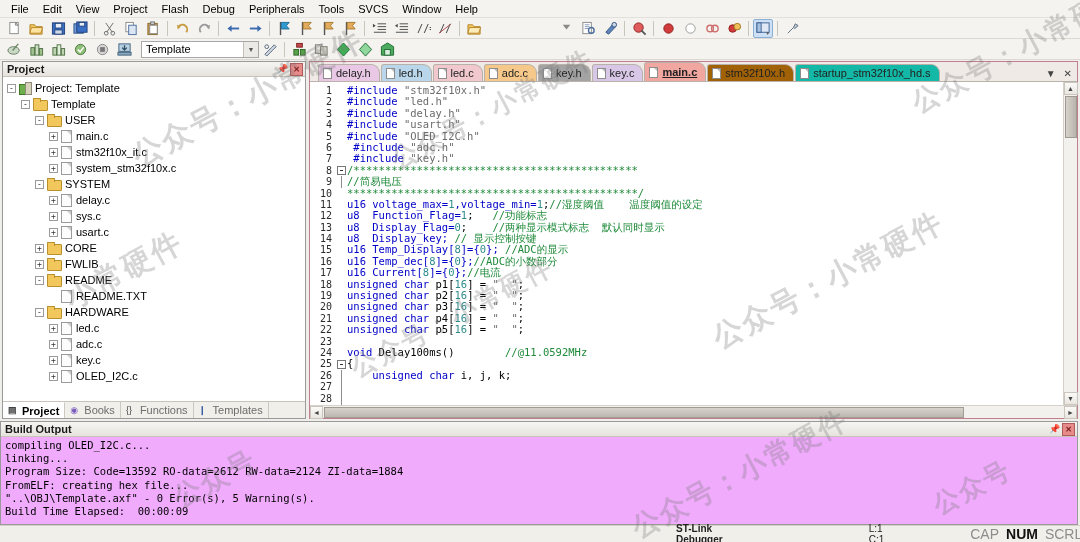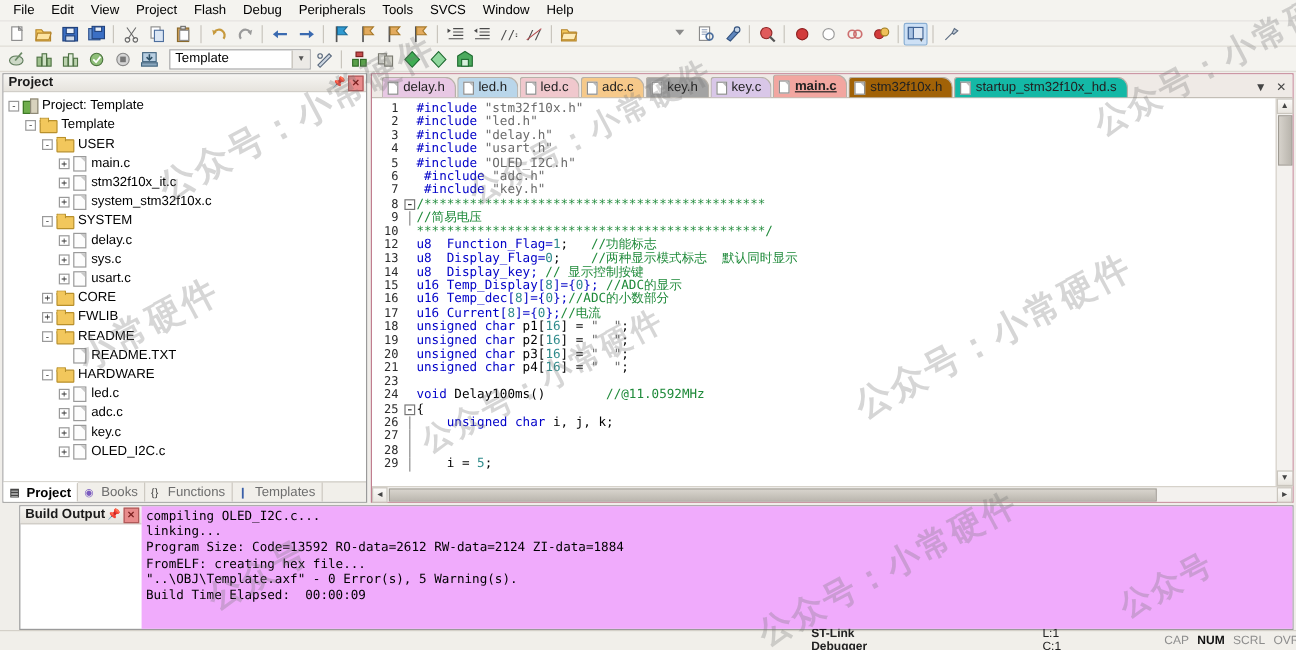--- a/index.html
+++ b/index.html
@@ -248,42 +248,42 @@
     justify-content: center; font-size: 7px; color: #444;
     background: linear-gradient(#fbfaf8,#e9e6e0); border: 1px solid #cac6be;
   }
   .hs-thumb {
     position: absolute; left: 14px; width: 640px; height: 11px; top: 1px;
     background: linear-gradient(#d8d4cd,#bcb8b0); border: 1px solid #a09c94;
   }
 
   
   .build {
-    flex: 0 0 auto; height: 104px; margin: 2px 2px 0 16px;
+    flex: 0 0 auto; height: 104px; margin: 2px 2px 0 0;
     border: 1px solid #9a9a9a; background: #fff;
-    display: flex; flex-direction: row;
+    display: flex; flex-direction: column;
   }
   .bo-body {
     flex: 1 1 auto; overflow: hidden; background: #f0abfc;
     font-family: "DejaVu Sans Mono", monospace;
     font-size: 10.5px; line-height: 13.2px;
     padding: 2px 0 0 4px; color: #000; position: relative;
   }
   .bo-line { white-space: pre; }
 
   
   .status {
     height: 17px; background: #f1efea; border-top: 1px solid #d4d0c8;
     display: flex; align-items: center; flex: 0 0 auto;
     font-size: 10.5px; color: #222; padding: 0 4px;
   }
   .st-dbg { margin-left: 672px; font-weight: bold; font-size: 10px; }
   .st-pos { margin-left: 146px; font-size: 10px; }
   .st-ind { margin-left: 86px; display: flex; gap: 7px; }
-  .st-ind span { color: #8d8d8d; font-size: 10px; }
+  .st-ind span { color: #8d8d8d; font-size: 14px; }
   .st-ind span.on { color: #111; font-weight: bold; }
 </style>
 </head>
 <body>
 
 <div class="menubar" id="menubar">
     <div class="mi">File</div>
     <div class="mi">Edit</div>
     <div class="mi">View</div>
     <div class="mi">Project</div>
@@ -747,30 +747,32 @@
           <div class="cline"><span class="ln">1</span><span class="fold"></span><span class="ctext"><span class="k">#include </span><span class="s">"stm32f10x.h"</span></span></div>
           <div class="cline"><span class="ln">2</span><span class="fold"></span><span class="ctext"><span class="k">#include </span><span class="s">"led.h"</span></span></div>
           <div class="cline"><span class="ln">3</span><span class="fold"></span><span class="ctext"><span class="k">#include </span><span class="s">"delay.h"</span></span></div>
           <div class="cline"><span class="ln">4</span><span class="fold"></span><span class="ctext"><span class="k">#include </span><span class="s">"usart.h"</span></span></div>
           <div class="cline"><span class="ln">5</span><span class="fold"></span><span class="ctext"><span class="k">#include </span><span class="s">"OLED_I2C.h"</span></span></div>
           <div class="cline"><span class="ln">6</span><span class="fold"></span><span class="ctext"><span class="k"> #include </span><span class="s">"adc.h"</span></span></div>
           <div class="cline"><span class="ln">7</span><span class="fold"></span><span class="ctext"><span class="k"> #include </span><span class="s">"key.h"</span></span></div>
           <div class="cline"><span class="ln">8</span><span class="fold box"></span><span class="ctext"><span class="cm">/*********************************************</span></span></div>
           <div class="cline"><span class="ln">9</span><span class="fold bar"></span><span class="ctext"><span class="cm">//简易电压</span></span></div>
           <div class="cline"><span class="ln">10</span><span class="fold"></span><span class="ctext"><span class="cm">**********************************************/</span></span></div>
+          <div class="cline"><span class="ln">11</span><span class="fold"></span><span class="ctext"><span class="k">u16 voltage_max=</span><span class="num">1</span><span class="k">,voltage_min=</span><span class="num">1</span><span>;</span><span class="cm">//湿度阈值    温度阈值的设定</span></span></div>
           <div class="cline"><span class="ln">12</span><span class="fold"></span><span class="ctext"><span class="k">u8  Function_Flag=</span><span class="num">1</span><span>;   </span><span class="cm">//功能标志</span></span></div>
           <div class="cline"><span class="ln">13</span><span class="fold"></span><span class="ctext"><span class="k">u8  Display_Flag=</span><span class="num">0</span><span>;    </span><span class="cm">//两种显示模式标志  默认同时显示</span></span></div>
           <div class="cline"><span class="ln">14</span><span class="fold"></span><span class="ctext"><span class="k">u8  Display_key; </span><span class="cm">// 显示控制按键</span></span></div>
           <div class="cline"><span class="ln">15</span><span class="fold"></span><span class="ctext"><span class="k">u16 Temp_Display[</span><span class="num">8</span><span class="k">]={</span><span class="num">0</span><span class="k">}; </span><span class="cm">//ADC的显示</span></span></div>
           <div class="cline"><span class="ln">16</span><span class="fold"></span><span class="ctext"><span class="k">u16 Temp_dec[</span><span class="num">8</span><span class="k">]={</span><span class="num">0</span><span class="k">};</span><span class="cm">//ADC的小数部分</span></span></div>
           <div class="cline"><span class="ln">17</span><span class="fold"></span><span class="ctext"><span class="k">u16 Current[</span><span class="num">8</span><span class="k">]={</span><span class="num">0</span><span class="k">};</span><span class="cm">//电流</span></span></div>
           <div class="cline"><span class="ln">18</span><span class="fold"></span><span class="ctext"><span class="k">unsigned char </span><span>p1[</span><span class="num">16</span><span>] = </span><span class="s">"  "</span><span>;</span></span></div>
           <div class="cline"><span class="ln">19</span><span class="fold"></span><span class="ctext"><span class="k">unsigned char </span><span>p2[</span><span class="num">16</span><span>] = </span><span class="s">"  "</span><span>;</span></span></div>
           <div class="cline"><span class="ln">20</span><span class="fold"></span><span class="ctext"><span class="k">unsigned char </span><span>p3[</span><span class="num">16</span><span>] = </span><span class="s">"  "</span><span>;</span></span></div>
           <div class="cline"><span class="ln">21</span><span class="fold"></span><span class="ctext"><span class="k">unsigned char </span><span>p4[</span><span class="num">16</span><span>] = </span><span class="s">"  "</span><span>;</span></span></div>
+          <div class="cline"><span class="ln">22</span><span class="fold"></span><span class="ctext"><span class="k">unsigned char </span><span>p5[</span><span class="num">16</span><span>] = </span><span class="s">"  "</span><span>;</span></span></div>
           <div class="cline"><span class="ln">23</span><span class="fold"></span><span class="ctext"></span></div>
           <div class="cline"><span class="ln">24</span><span class="fold"></span><span class="ctext"><span class="k">void </span><span>Delay100ms()        </span><span class="cm">//@11.0592MHz</span></span></div>
           <div class="cline"><span class="ln">25</span><span class="fold box"></span><span class="ctext"><span>{</span></span></div>
           <div class="cline"><span class="ln">26</span><span class="fold bar"></span><span class="ctext"><span class="k">    unsigned char </span><span>i, j, k;</span></span></div>
           <div class="cline"><span class="ln">27</span><span class="fold bar"></span><span class="ctext"></span></div>
           <div class="cline"><span class="ln">28</span><span class="fold bar"></span><span class="ctext"></span></div>
           <div class="cline"><span class="ln">29</span><span class="fold bar"></span><span class="ctext"><span>    i = </span><span class="num">5</span><span>;</span></span></div>
         </div>
       <div class="vscroll">
         <div class="vs-arrow">▲</div>

